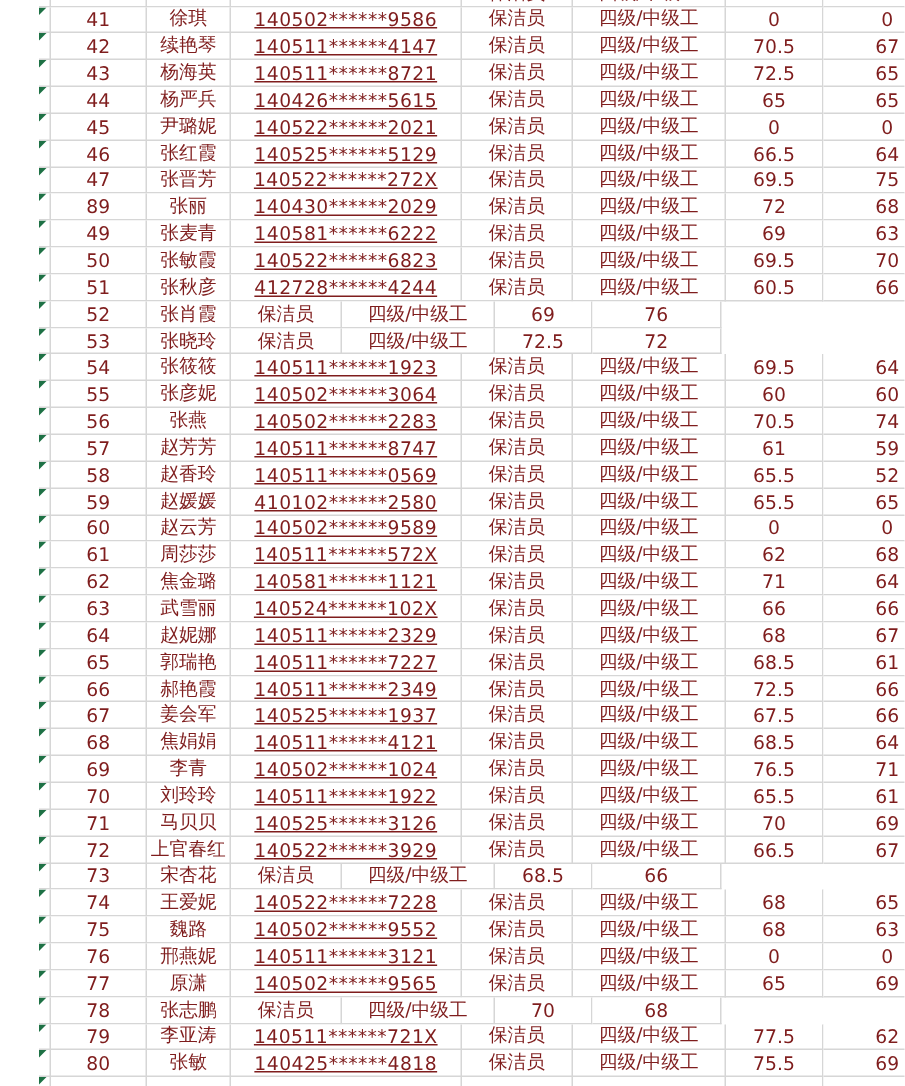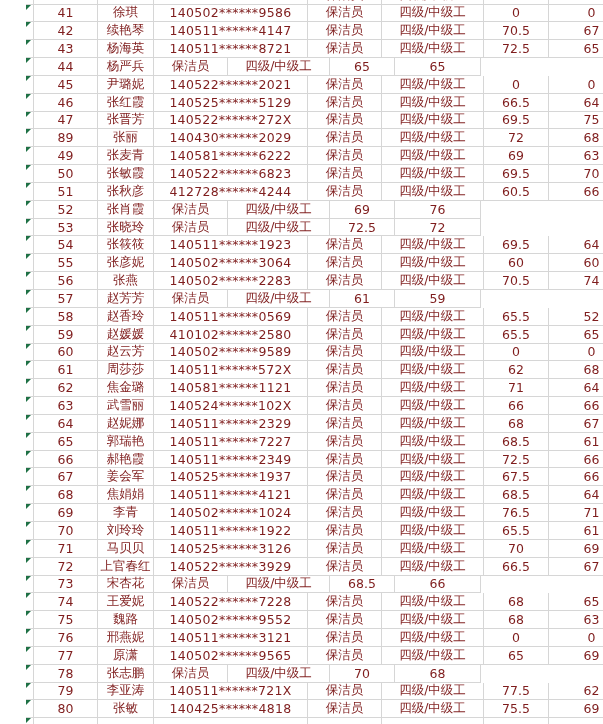--- a/index.html
+++ b/index.html
@@ -27,21 +27,21 @@
     display:flex;
     align-items:center;
     justify-content:center;
     white-space:nowrap;
     overflow:hidden;
     background:#ffffff;
   }
   .c-tri{width:8px;position:relative;}
   .c-num{width:64px;}
   .c-name{width:56px;}
-  .c-id{width:154px;letter-spacing:0.3px;}
+  .c-id{width:154px;letter-spacing:0.3px;text-decoration:underline;}
   .c-job{width:74px;}
   .c-level{width:102px;}
   .c-s1{width:65px;}
   .c-s2{width:86px;}
   .tri{
     position:absolute;
     top:0;left:0;
     width:0;height:0;
     border-top:5px solid #1e7145;
     border-right:5px solid transparent;
@@ -99,20 +99,21 @@
     <div class="cell c-level cell-text">四级/中级工</div>
     <div class="cell c-s1 cell-text">72.5</div>
     <div class="cell c-s2 cell-text">65</div>
   </div>
       <div class="row">
     <div class="cell c-tri">
       <span class="tri"></span>
     </div>
     <div class="cell c-num cell-text">44</div>
     <div class="cell c-name cell-text">杨严兵</div>
+    <div class="cell c-id cell-text">140426******5615</div>
     <div class="cell c-job cell-text">保洁员</div>
     <div class="cell c-level cell-text">四级/中级工</div>
     <div class="cell c-s1 cell-text">65</div>
     <div class="cell c-s2 cell-text">65</div>
   </div>
       <div class="row">
     <div class="cell c-tri">
       <span class="tri"></span>
     </div>
     <div class="cell c-num cell-text">45</div>
@@ -252,20 +253,21 @@
     <div class="cell c-level cell-text">四级/中级工</div>
     <div class="cell c-s1 cell-text">70.5</div>
     <div class="cell c-s2 cell-text">74</div>
   </div>
       <div class="row">
     <div class="cell c-tri">
       <span class="tri"></span>
     </div>
     <div class="cell c-num cell-text">57</div>
     <div class="cell c-name cell-text">赵芳芳</div>
+    <div class="cell c-id cell-text">140511******8747</div>
     <div class="cell c-job cell-text">保洁员</div>
     <div class="cell c-level cell-text">四级/中级工</div>
     <div class="cell c-s1 cell-text">61</div>
     <div class="cell c-s2 cell-text">59</div>
   </div>
       <div class="row">
     <div class="cell c-tri">
       <span class="tri"></span>
     </div>
     <div class="cell c-num cell-text">58</div>

